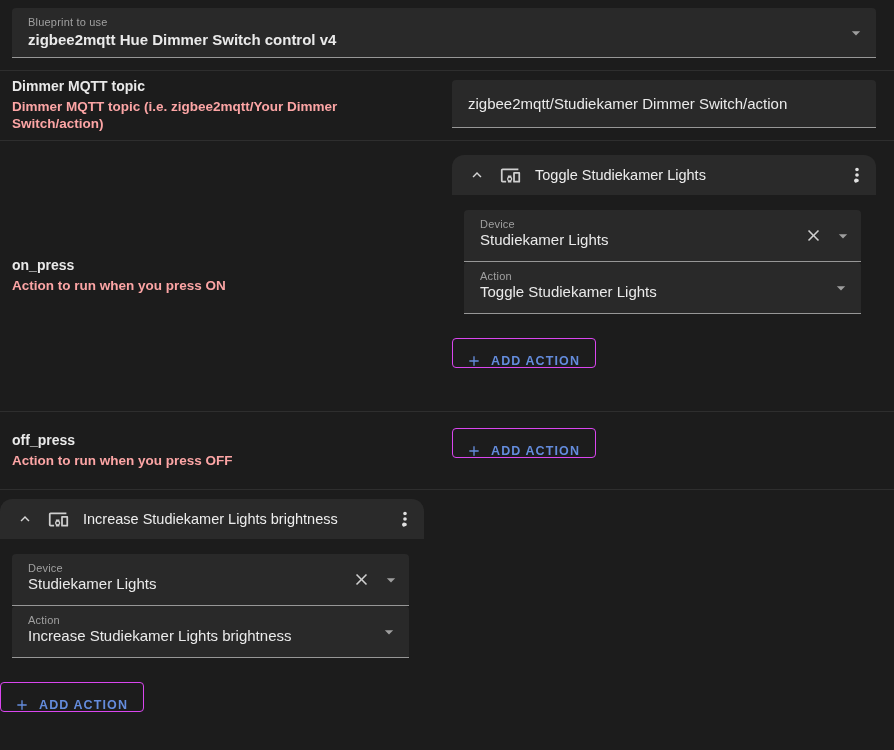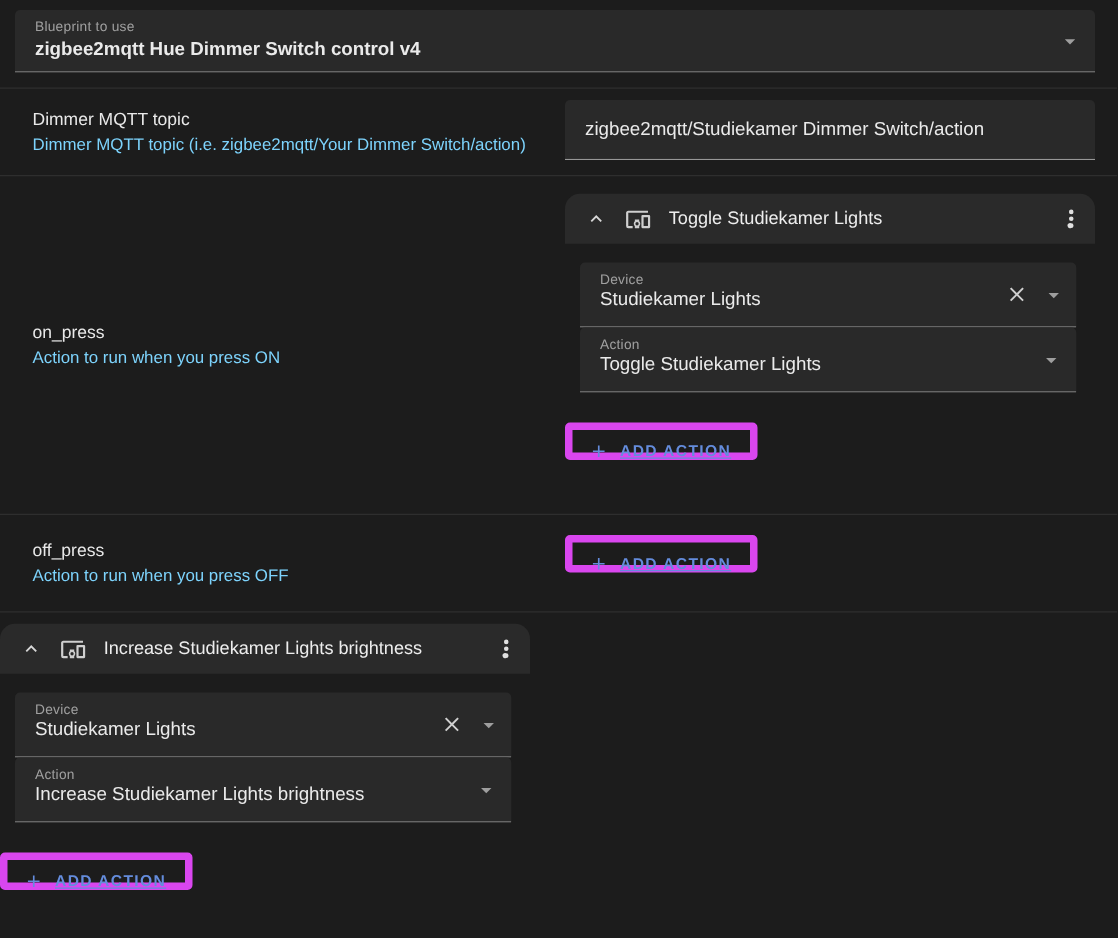--- a/index.html
+++ b/index.html
@@ -17,25 +17,26 @@
 
   .s1 { height: 70px; padding: 8px 18px 12px 12px; }
   .s2 { height: 70px; }
   .s3 { height: 271px; }
   .s4 { height: 78px; }
   .s5 { height: 261px; }
 
   .left-col {
     flex: 1;
     align-self: center;
-    padding-left: 26px;
+    padding-left: 12px;
     padding-right: 20px;
+    font-weight: bold;
   }
   .row-title { font-size: 14px; color: #e9e9e9; margin-bottom: 5px; }
-  .row-desc { font-size: 13.5px; color: #7dd3fc; line-height: 1.25; }
+  .row-desc { font-size: 13.5px; color: #fca5a5; line-height: 1.25; }
 
   .right-col { width: 424px; margin-right: 18px; display: flex; flex-direction: column; }
   .s2 .right-col { padding-top: 9px; text-align: right; }
   .s3 .right-col { padding-top: 14px; }
   .s4 .right-col { padding-top: 16px; }
   .s5 .right-col { padding-top: 9px; }
 
   
   .textfield {
     background: #292929;
@@ -74,26 +75,25 @@
   .hdr-chevron { margin-right: 14px; }
   .hdr-devices { margin-right: 14px; }
   .card-body { padding: 15px 15px 0 12px; display: flex; flex-direction: column; gap: 0; }
 
   .add-action-wrap { margin-top: 24px; }
   .s4 .add-action-wrap { margin-top: 0; }
   .add-action {
     display: inline-flex; align-items: center; gap: 9px;
     height: 30px; padding: 16px 15px 0 13px;
     background: transparent;
-    border: 6px solid #d946ef; border-radius: 4px;
+    border: 1px solid #d946ef; border-radius: 4px;
     color: #648cdc;
     font-family: "Liberation Sans", sans-serif;
     font-size: 12.5px; font-weight: 700; letter-spacing: 1.1px;
     cursor: pointer;
-    text-decoration: underline;
   }
 
   svg { display: block; }
 </style>
 </head>
 <body>
 
 <div class="page">
 
   <section class="row s1">

